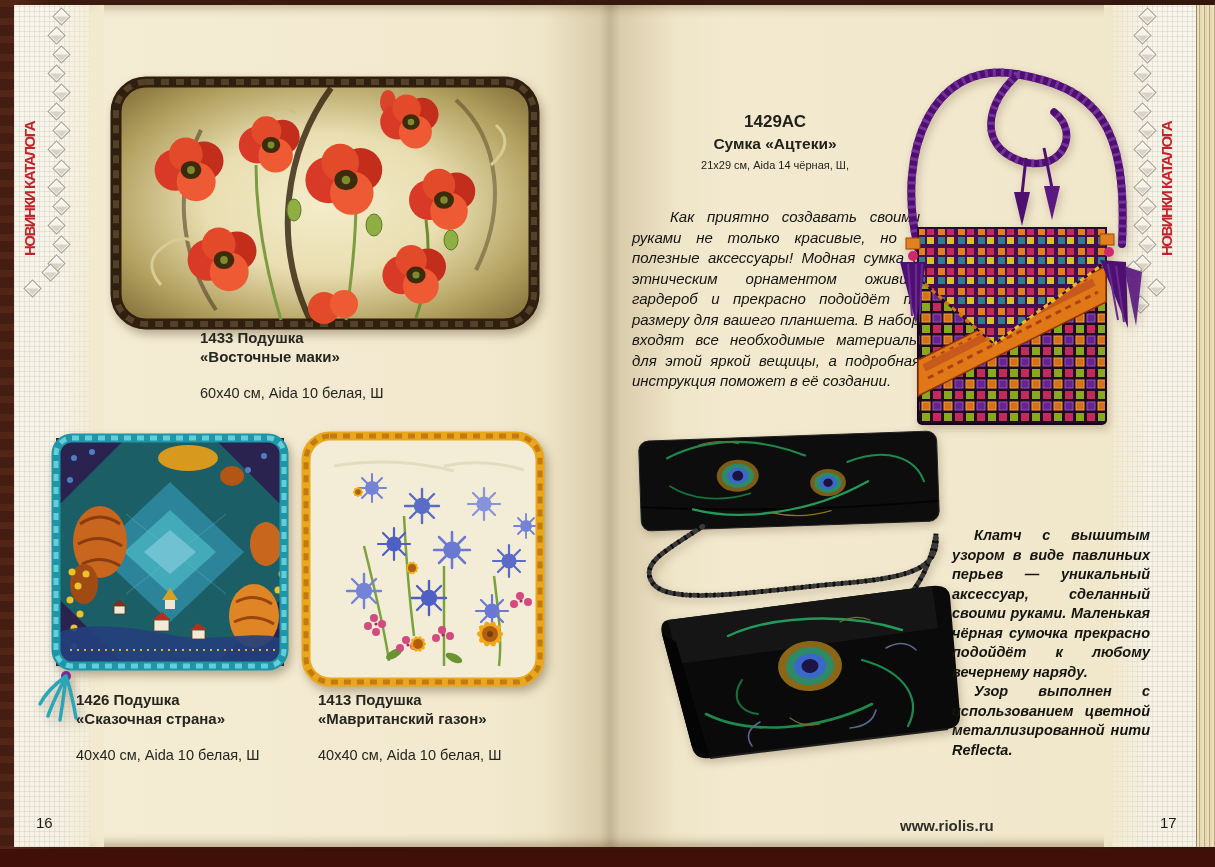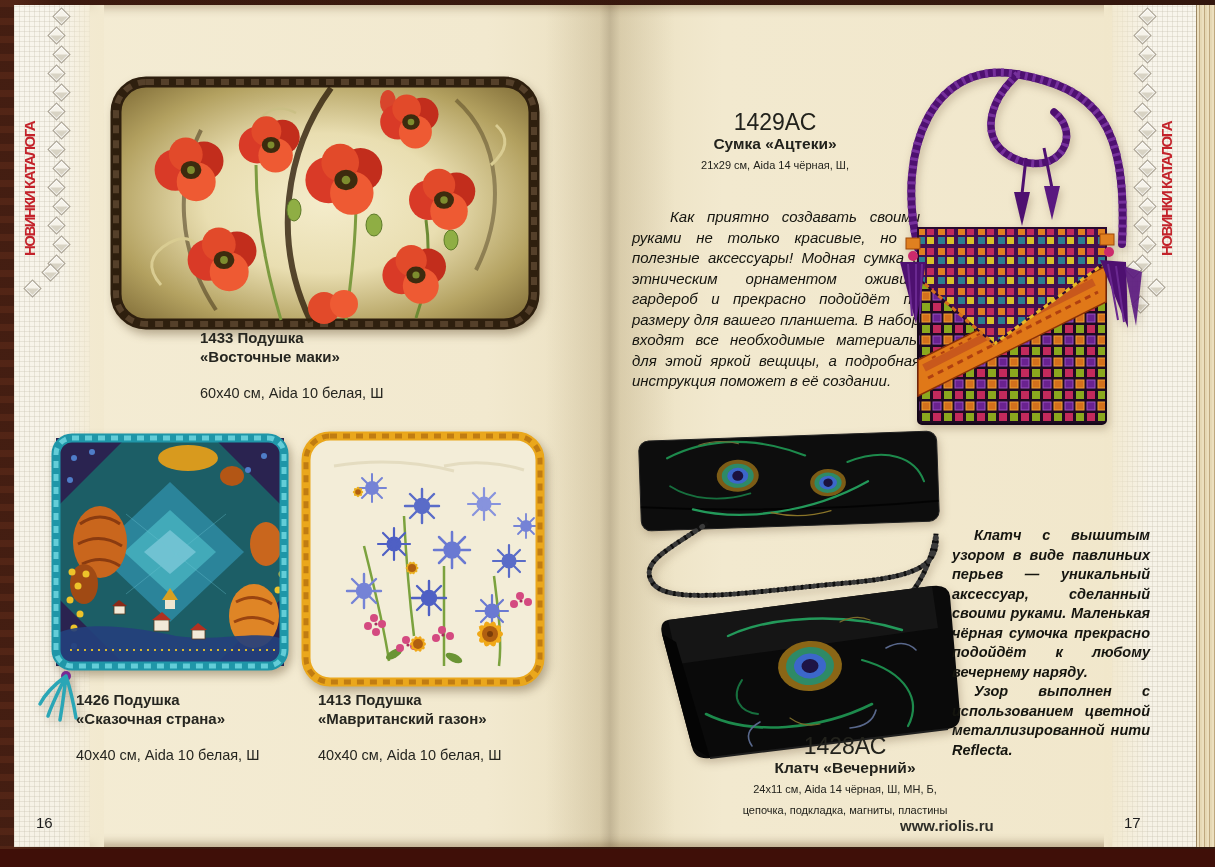--- a/index.html
+++ b/index.html
@@ -50,21 +50,21 @@
   .side-label{
     position:absolute;writing-mode:vertical-rl;transform:rotate(180deg);
     font-weight:700;font-size:15px;letter-spacing:-1.5px;color:#c3232b;
     white-space:nowrap;height:212px;
   }
   
   .caption{position:absolute;color:#262620;line-height:19px;}
   .cap-title{font-weight:700;font-size:15px;}
   .cap-specs{font-size:14.5px;margin-top:18px;}
   .header-block{position:absolute;text-align:center;color:#22221c;line-height:20px;}
-  .hb-code{font-size:23px;font-weight:400;}
+  .hb-code{font-size:17px;font-weight:700;}
   .hb-name{font-size:15.5px;font-weight:700;margin-top:2px;}
   .hb-specs{font-size:11px;margin-top:1px;}
   .desc{position:absolute;font-style:italic;font-size:15px;line-height:20.5px;
         text-align:justify;color:#15150f;margin:0;text-indent:38px;}
   .desc-col{position:absolute;font-style:italic;font-size:14.5px;line-height:19.5px;
         text-align:justify;color:#15150f;}
   .desc-col p{margin:0;text-indent:22px;font-weight:bold;}
   .pagenum{position:absolute;font-size:15px;color:#1c1c1c;}
   .website{position:absolute;font-weight:700;font-size:15px;color:#2e2e28;}
   
@@ -510,24 +510,18 @@
           <ellipse rx="8.5" ry="7" fill="#1e1446"></ellipse>
         </g>
     </svg>
   </div>
 
   <div class="desc-col" style="left:952px;top:526px;width:198px;">
     <p>Клатч с вышитым узором в виде павлиньих перьев — уникальный аксессуар, сделанный своими руками. Маленькая чёрная сумочка прекрасно подойдёт к любому вечернему наряду.</p>
     <p>Узор выполнен с использованием цветной металлизированной нити Reflecta.</p>
   </div>
 
-  <div class="header-block" style="left:640px;top:736px;width:410px;">
-    <div class="hb-code">1428АС</div>
-    <div class="hb-name">Клатч «Вечерний»</div>
-    <div class="hb-specs">24x11 см, Aida 14 чёрная, Ш, МН, Б,</div>
-    <div class="hb-specs">цепочка, подкладка, магниты, пластины</div>
-  </div>
 
   <div class="website" style="left:900px;top:817px;width:168px;">www.riolis.ru</div>
 
-  <div class="pagenum" style="left:1124px;top:814px;">17</div>
+  <div class="pagenum" style="left:1160px;top:814px;">17</div>
 
 </div>
 
 </body></html>

